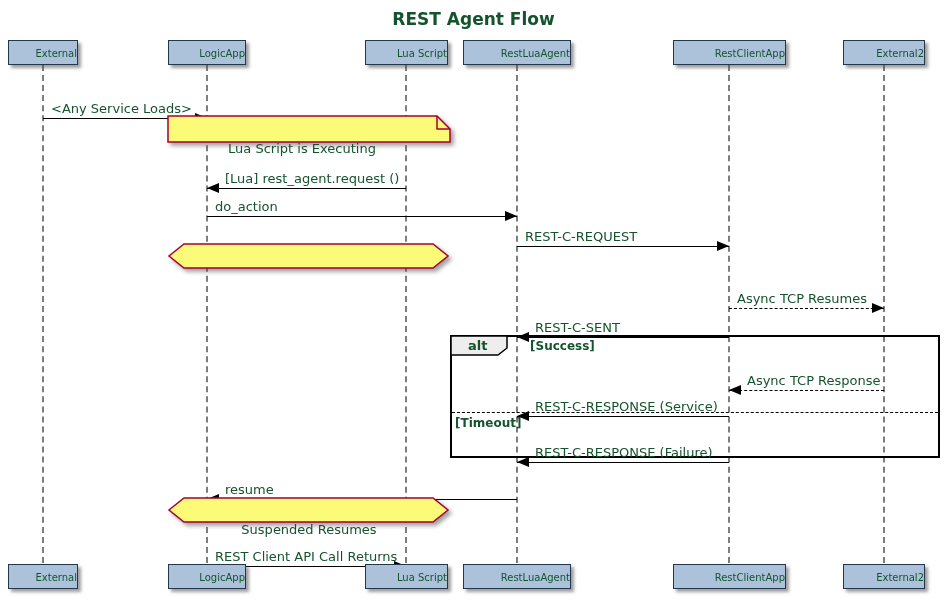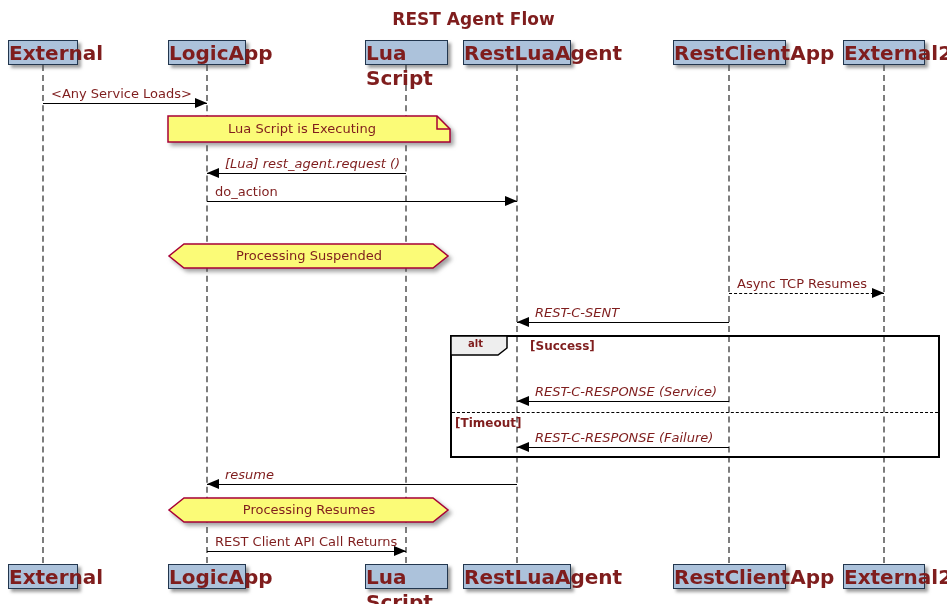--- a/index.html
+++ b/index.html
@@ -1,50 +1,50 @@
 <!DOCTYPE html>
 <html><head>
 <meta charset="utf-8">
 <style>
   html,body{margin:0;padding:0;background:#ffffff;}
   #canvas{
     position:relative;width:947px;height:604px;background:#ffffff;
-    font-family:"DejaVu Sans", sans-serif;color:#7f1d1d;overflow:hidden;
+    font-family:"DejaVu Sans", sans-serif;color:#14532d;overflow:hidden;
   }
   
   .title{position:absolute;left:0;right:0;top:9px;text-align:center;
     font-size:17px;font-weight:bold;}
   
-  .pbox{position:absolute;height:25px;line-height:25px;text-align:left;
-    background:#ACC2DB;border:1.5px solid #22364E;font-size:20px;
-    box-shadow:3px 3px 3px rgba(80,80,80,.55);box-sizing:border-box;z-index:4;font-weight:bold;}
+  .pbox{position:absolute;height:25px;line-height:25px;text-align:right;
+    background:#ACC2DB;border:1.5px solid #22364E;font-size:10px;
+    box-shadow:3px 3px 3px rgba(80,80,80,.55);box-sizing:border-box;z-index:4;}
   
   .lifeline{position:absolute;top:65px;height:498px;width:0;
     border-left:2px dashed #7d7d7d;z-index:1;}
   
-  .msg{position:absolute;z-index:3;}
+  .msg{position:absolute;z-index:3;margin-top:15px;}
   .msg .lbl{font-size:13px;height:16px;line-height:16px;white-space:nowrap;
     padding:0 4px 1px 8px;}
-  .msg.lh .lbl{padding-left:18px;font-style:italic;}
+  .msg.lh .lbl{padding-left:18px;}
   .msg .line{position:relative;height:0;border-top:1.5px solid #000;}
   .msg .line.dash{border-top:1.2px dashed #000;}
   .head{position:absolute;top:-6px;width:0;height:0;
     border-top:5px solid transparent;border-bottom:5px solid transparent;}
   .head.r{right:0;border-left:12px solid #000;}
   .head.l{left:0;border-right:12px solid #000;}
   
   .note-svg{position:absolute;overflow:visible;z-index:3;
     filter:drop-shadow(3px 3px 2px rgba(80,80,80,.55));}
   .note-txt{position:absolute;text-align:center;font-size:13px;z-index:4;
-    white-space:nowrap;}
+    white-space:nowrap;margin-top:20px;}
   
   .alt-frame{position:absolute;left:450px;top:335px;width:490px;height:123px;
     border:2px solid #000;box-sizing:border-box;z-index:2;}
   .alt-head-svg{position:absolute;left:-2px;top:-2px;overflow:visible;}
-  .alt-op{position:absolute;left:16px;top:1px;font-size:10px;font-weight:bold;}
+  .alt-op{position:absolute;left:16px;top:1px;font-size:13px;font-weight:bold;}
   .alt-guard{position:absolute;font-size:12px;font-weight:bold;white-space:nowrap;}
   .alt-divider{position:absolute;left:0;right:0;top:75px;height:0;
     border-top:1.5px dashed #000;}
 </style>
 </head>
 <body>
 
 <div id="canvas">
 
   <div class="title">REST Agent Flow</div>
@@ -90,25 +90,30 @@
       </div>
   </div>
 
   <div class="msg" style="left:207px;top:184px;width:310px">
     <div class="lbl">do_action</div>
     <div class="line">
         <i class="head r"></i>
       </div>
   </div>
 
+  <div class="msg" style="left:517px;top:214px;width:212px">
+    <div class="lbl">REST-C-REQUEST</div>
+    <div class="line">
+        <i class="head r"></i>
+      </div>
+  </div>
 
   <svg class="note-svg" style="left:168px;top:243px" width="282" height="26" viewBox="0 0 282 26">
     <polygon points="16,1 265,1 280,13 265,25 16,25 1,13" stroke="#A80036" stroke-width="1.5" fill="#FBFB77"></polygon>
   </svg>
-  <div class="note-txt" style="left:168px;top:248px;width:282px">Processing Suspended</div>
 
   <div class="msg" style="left:729px;top:276px;width:155px">
     <div class="lbl">Async TCP Resumes</div>
     <div class="line dash">
         <i class="head r"></i>
       </div>
   </div>
 
   <div class="msg lh" style="left:517px;top:305px;width:212px">
     <div class="lbl">REST-C-SENT</div>
@@ -120,20 +125,26 @@
   <div class="alt-frame">
     <svg class="alt-head-svg" width="60" height="22" viewBox="0 0 60 22">
       <polygon points="1,1 57,1 57,13 48,20 1,20" stroke="#000" stroke-width="1.5" fill="#EEEEEE"></polygon>
     </svg>
     <div class="alt-op">alt</div>
     <div class="alt-guard" style="left:78px;top:2px">[Success]</div>
     <div class="alt-divider"></div>
     <div class="alt-guard" style="left:3px;top:79px">[Timeout]</div>
   </div>
 
+  <div class="msg lh" style="left:729px;top:358px;width:155px">
+    <div class="lbl">Async TCP Response</div>
+    <div class="line dash">
+        <i class="head l"></i>
+      </div>
+  </div>
 
   <div class="msg lh" style="left:517px;top:384px;width:212px">
     <div class="lbl">REST-C-RESPONSE (Service)</div>
     <div class="line">
         <i class="head l"></i>
       </div>
   </div>
 
   <div class="msg lh" style="left:517px;top:430px;width:212px">
     <div class="lbl">REST-C-RESPONSE (Failure)</div>
@@ -145,21 +156,21 @@
   <div class="msg lh" style="left:207px;top:467px;width:310px">
     <div class="lbl">resume</div>
     <div class="line">
         <i class="head l"></i>
       </div>
   </div>
 
   <svg class="note-svg" style="left:168px;top:497px" width="282" height="26" viewBox="0 0 282 26">
     <polygon points="16,1 265,1 280,13 265,25 16,25 1,13" stroke="#A80036" stroke-width="1.5" fill="#FBFB77"></polygon>
   </svg>
-  <div class="note-txt" style="left:168px;top:502px;width:282px">Processing Resumes</div>
+  <div class="note-txt" style="left:168px;top:502px;width:282px">Suspended Resumes</div>
 
   <div class="msg" style="left:207px;top:534px;width:199px">
     <div class="lbl">REST Client API Call Returns</div>
     <div class="line">
         <i class="head r"></i>
       </div>
   </div>
 
 </div>
 

